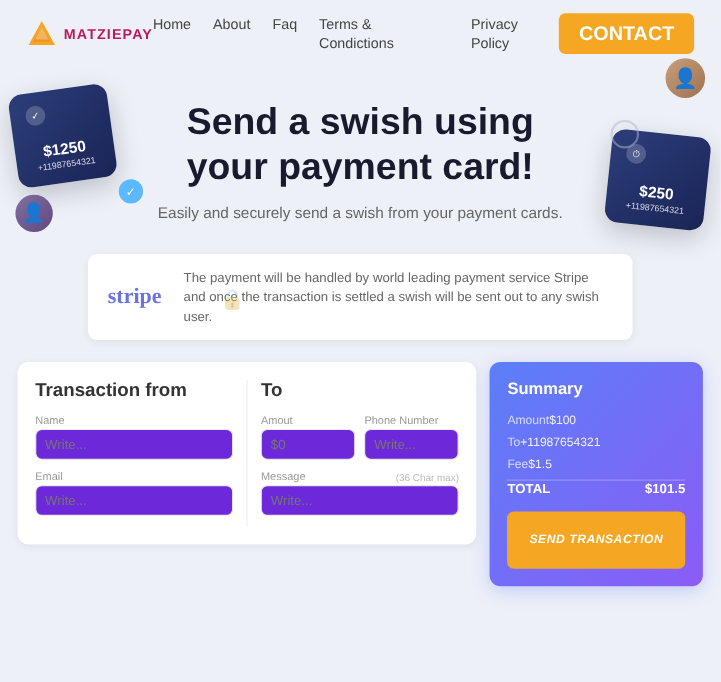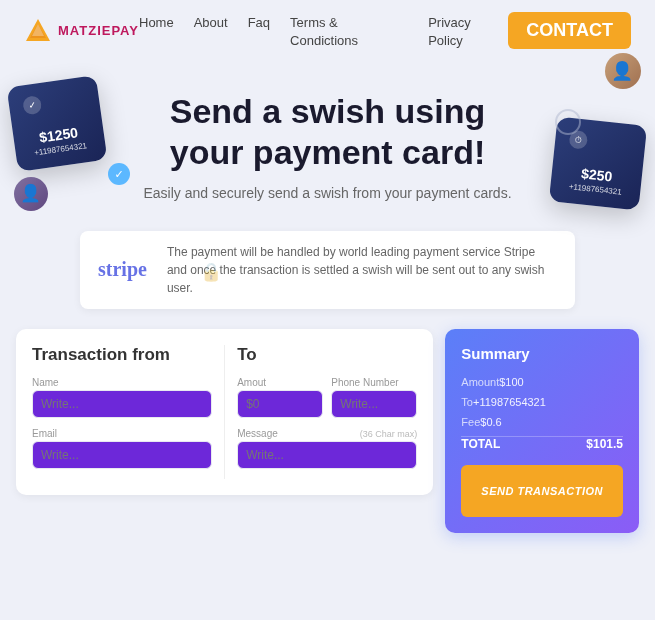--- a/index.html
+++ b/index.html
@@ -413,21 +413,21 @@
     <div class="summary-row">
       <span class="label">Amount</span>
       <span class="value">$100</span>
     </div>
     <div class="summary-row">
       <span class="label">To</span>
       <span class="value">+11987654321</span>
     </div>
     <div class="summary-row">
       <span class="label">Fee</span>
-      <span class="value">$0.6</span>
+      <span class="value">$1.5</span>
     </div>
     <div class="summary-total">
       <span>TOTAL</span>
       <span>$101.5</span>
     </div>
     <button class="send-btn">SEND TRANSACTION</button>
   </div>
 
 </div>
 

